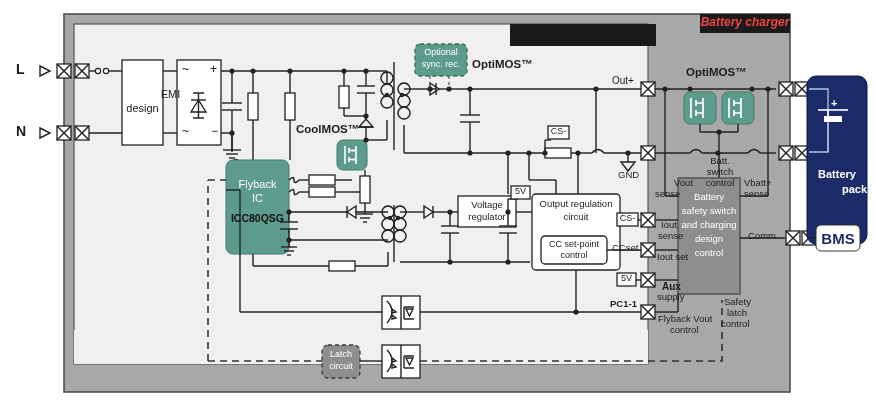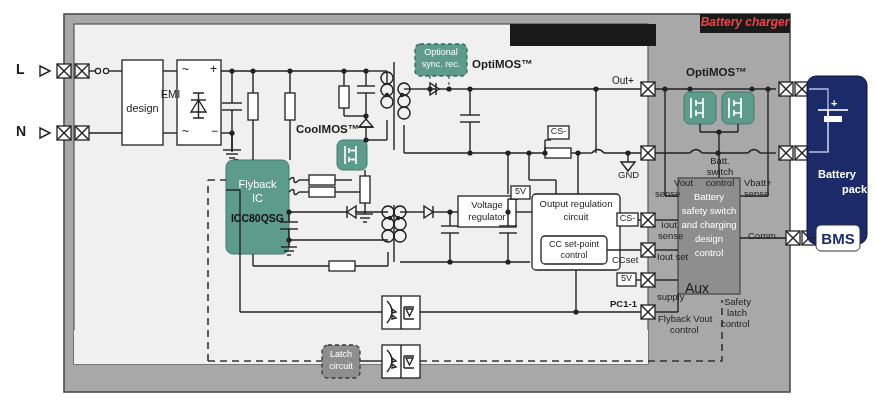--- a/index.html
+++ b/index.html
@@ -454,31 +454,31 @@
   <div class="lbl ctr" style="left:807px;top:183px;width:60px;font-size:11px;font-weight:bold;color:#fff;text-align:right;">pack</div>
   <div class="lbl" style="left:831px;top:97px;font-size:11px;font-weight:bold;color:#fff;">+</div>
   <div class="lbl ctr" style="left:816px;top:231px;width:44px;font-size:15px;font-weight:bold;color:#1b2a68;">BMS</div>
 
   <div class="lbl" style="left:612px;top:75px;font-size:10px;">Out+</div>
   <div class="lbl" style="left:618px;top:170px;font-size:9.5px;">GND</div>
   <div class="lbl ctr" style="left:548px;top:127px;width:21px;font-size:9px;">CS-</div>
   <div class="lbl ctr" style="left:617px;top:214px;width:21px;font-size:9px;">CS-</div>
   <div class="lbl ctr" style="left:511px;top:187px;width:19px;font-size:9px;">5V</div>
   <div class="lbl ctr" style="left:617px;top:274px;width:19px;font-size:9px;">5V</div>
-  <div class="lbl" style="left:612px;top:243px;font-size:9.5px;margin-top:12px;">CCset</div>
+  <div class="lbl" style="left:612px;top:243px;font-size:9.5px;">CCset</div>
   <div class="lbl" style="left:610px;top:299px;font-size:9.5px;font-weight:bold;">PC1-1</div>
 
   <div class="lbl" style="left:674px;top:178px;font-size:9.5px;">Vout</div>
   <div class="lbl" style="left:655px;top:189px;font-size:9.5px;">sense</div>
   <div class="lbl" style="left:744px;top:178px;font-size:9.5px;">Vbatt+</div>
   <div class="lbl" style="left:744px;top:189px;font-size:9.5px;">sense</div>
   <div class="lbl" style="left:661px;top:220px;font-size:9.5px;">Iout</div>
   <div class="lbl" style="left:658px;top:231px;font-size:9.5px;">sense</div>
   <div class="lbl" style="left:657px;top:252px;font-size:9.5px;">Iout set</div>
-  <div class="lbl" style="left:685px;top:281px;font-size:14px;">Aux</div>
+  <div class="lbl" style="left:662px;top:281px;font-size:10px;font-weight:bold;">Aux</div>
   <div class="lbl" style="left:657px;top:292px;font-size:9.5px;">supply</div>
   <div class="lbl" style="left:658px;top:314px;font-size:9.5px;">Flyback Vout</div>
   <div class="lbl" style="left:670px;top:325px;font-size:9.5px;">control</div>
   <div class="lbl ctr" style="left:703px;top:156px;width:34px;font-size:9.5px;">Batt.</div>
   <div class="lbl ctr" style="left:703px;top:167px;width:34px;font-size:9.5px;">switch</div>
   <div class="lbl ctr" style="left:703px;top:178px;width:34px;font-size:9.5px;">control</div>
   <div class="lbl" style="left:724px;top:297px;font-size:9.5px;">Safety</div>
   <div class="lbl" style="left:727px;top:308px;font-size:9.5px;">latch</div>
   <div class="lbl" style="left:721px;top:319px;font-size:9.5px;">control</div>
   <div class="lbl" style="left:748px;top:231px;font-size:9.5px;">Comm.</div>

